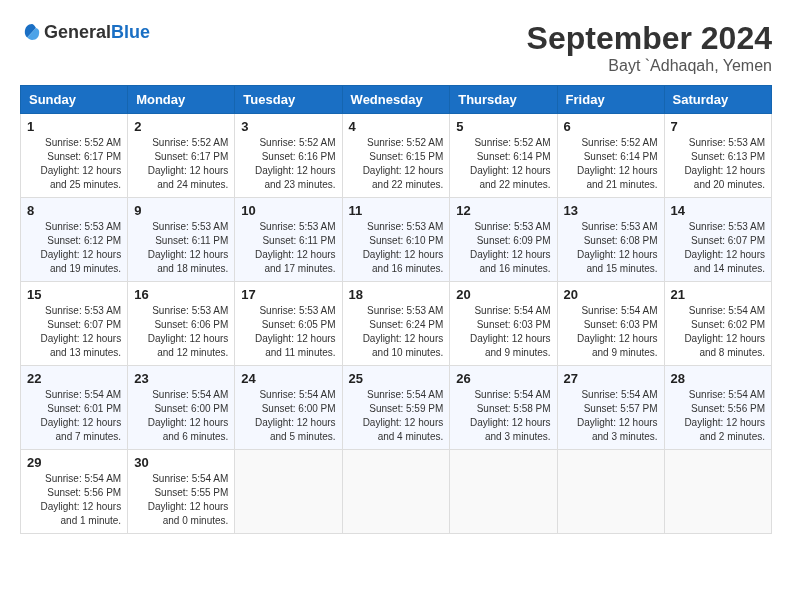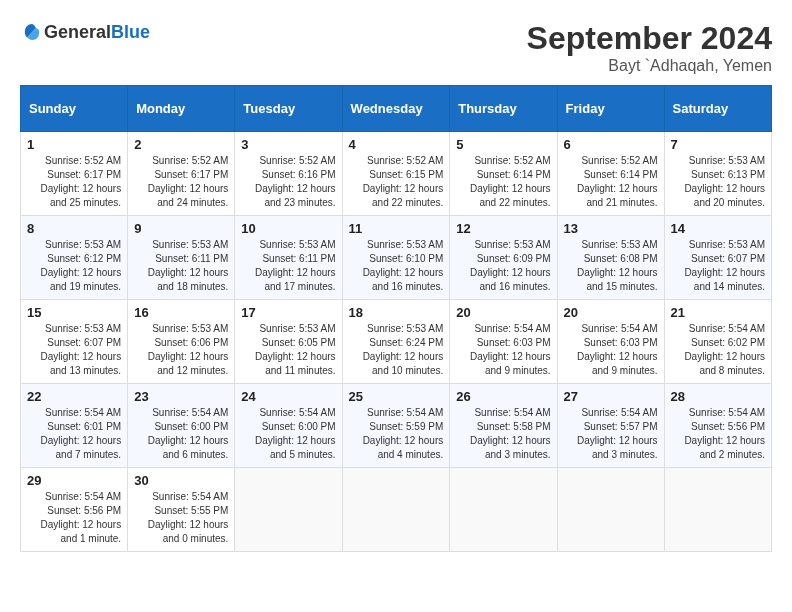--- a/index.html
+++ b/index.html
@@ -49,21 +49,21 @@
     }
     .calendar {
       width: 100%;
       border-collapse: collapse;
       border: 1px solid #ccc;
     }
     .calendar th {
       background: #1a6fc4;
       color: #fff;
       text-align: left;
-      padding: 15px 8px;
+      padding: 6px 8px;
       font-size: 13px;
       font-weight: bold;
       border: 1px solid #1565b0;
     }
     .calendar td {
       vertical-align: top;
       padding: 5px 6px;
       border: 1px solid #ddd;
       font-size: 10px;
       color: #333;

